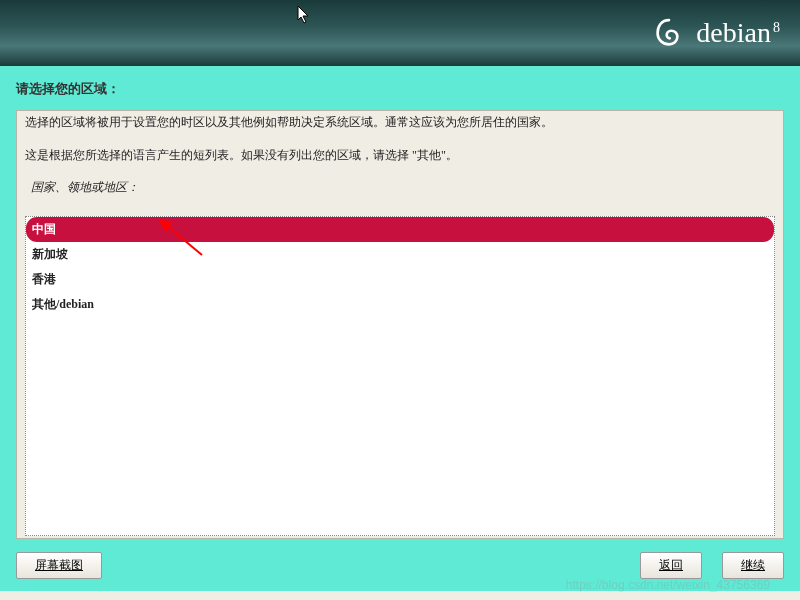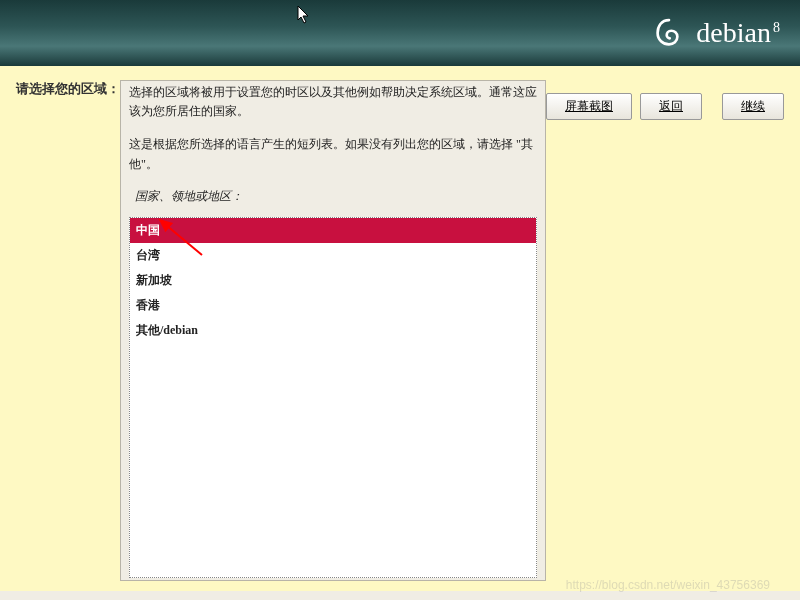--- a/index.html
+++ b/index.html
@@ -51,22 +51,22 @@
       top: 5px;
       width: 14px;
       height: 20px;
       pointer-events: none;
       z-index: 100;
     }
     .content-area {
       padding: 14px 16px 10px 16px;
       height: calc(600px - 75px);
       display: flex;
-      flex-direction: row;
-      background: #fef9c3;
+      flex-direction: column;
+      background: #5eead4;
     }
     .page-title {
       font-size: 13px;
       font-weight: bold;
       color: #333;
       margin-bottom: 12px;
     }
     .main-panel {
       flex: 1;
       background: #f0ede4;
@@ -80,34 +80,35 @@
       font-size: 12px;
       color: #222;
       margin-bottom: 14px;
       line-height: 1.6;
     }
     .list-label {
       font-size: 12px;
       font-style: italic;
       color: #222;
       margin-left: 6px;
-      margin-bottom: 12px;
+      margin-bottom: 20px;
     }
     .region-list {
       flex: 1;
       border: 1px dotted #888;
       background: #ffffff;
       overflow-y: auto;
     }
     .region-item {
       padding: 4px 6px;
       font-size: 12px;
       color: #222;
       cursor: pointer;
       font-weight: bold;
+      border-radius: 11px;
     }
     .region-item.selected {
       background: #c8103f;
       color: #ffffff;
     }
     .annotation-arrow {
       position: absolute;
       left: 152px;
       top: 215px;
       pointer-events: none;
@@ -170,21 +171,20 @@
 <div class="content-area">
   <div class="page-title">请选择您的区域：</div>
 
   <div class="main-panel">
     <div class="description-text">选择的区域将被用于设置您的时区以及其他例如帮助决定系统区域。通常这应该为您所居住的国家。</div>
     <div class="description-text">这是根据您所选择的语言产生的短列表。如果没有列出您的区域，请选择 "其他"。</div>
     <div class="list-label">国家、领地或地区：</div>
 
     <div class="region-list">
       <div class="region-item selected">中国</div>
-      <div class="region-item">台湾</div>
       <div class="region-item">新加坡</div>
       <div class="region-item">香港</div>
       <div class="region-item">其他/debian</div>
     </div>
   </div>
 
   <div class="button-bar">
     <div class="button-bar-left">
       <button class="btn">屏幕截图</button>
     </div>

